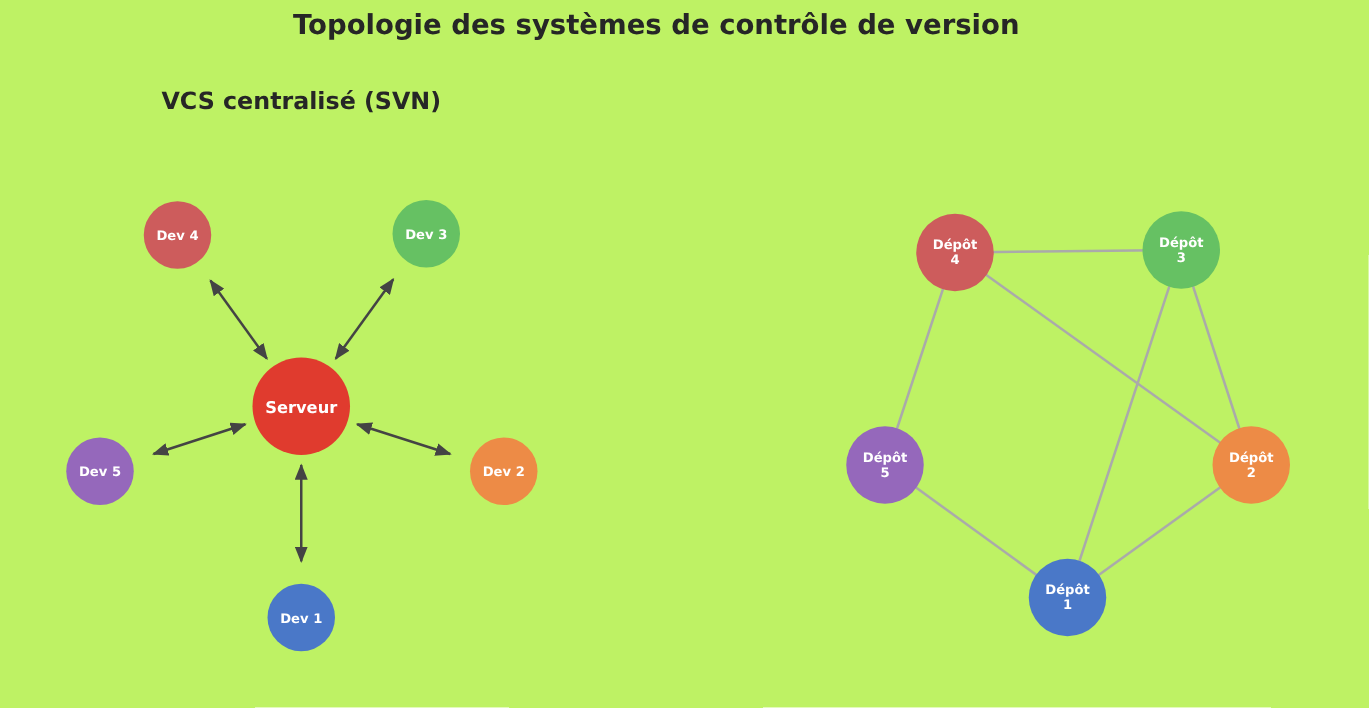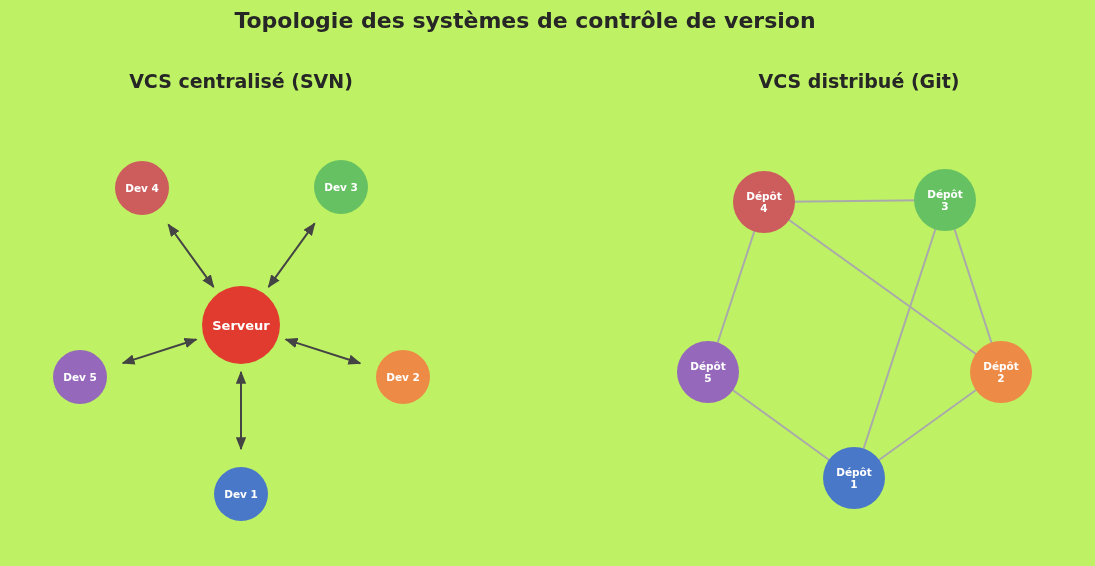--- a/index.html
+++ b/index.html
@@ -39,21 +39,20 @@
     font-family: "DejaVu Sans", "Liberation Sans", sans-serif;
     font-weight: bold;
   }
 </style>
 </head>
 <body>
 
 <div class="stage">
   <h1 class="fig-title">Topologie des systèmes de contrôle de version</h1>
   <h2 class="panel-title left">VCS centralisé (SVN)</h2>
-  <h2 class="panel-title right">VCS distribué (Git)</h2>
   <svg id="diagram" class="topology" width="1095" height="566" viewBox="0 0 1095 566">
       <defs>
         <marker id="ah" viewBox="0 0 10 8" refX="9" refY="4" markerWidth="6.5" markerHeight="5.2" orient="auto-start-reverse">
           <path d="M0,0 L10,4 L0,8 Z" fill="#444444"></path>
         </marker>
       </defs>
       <line x1="241" y1="372" x2="241" y2="449" stroke="#444444" stroke-width="2" marker-start="url(#ah)" marker-end="url(#ah)"></line>
       <line x1="285.75108717993453" y1="339.3645465022012" x2="360.1532144021904" y2="363.2467107957648" stroke="#444444" stroke-width="2" marker-start="url(#ah)" marker-end="url(#ah)"></line>
       <line x1="268.578436674296" y1="286.9417573894715" x2="314.5951138224826" y2="223.43874292497406" stroke="#444444" stroke-width="2" marker-start="url(#ah)" marker-end="url(#ah)"></line>
       <line x1="213.4717925554486" y1="286.9054098999642" x2="168.35679436180453" y2="224.47354371280022" stroke="#444444" stroke-width="2" marker-start="url(#ah)" marker-end="url(#ah)"></line>

